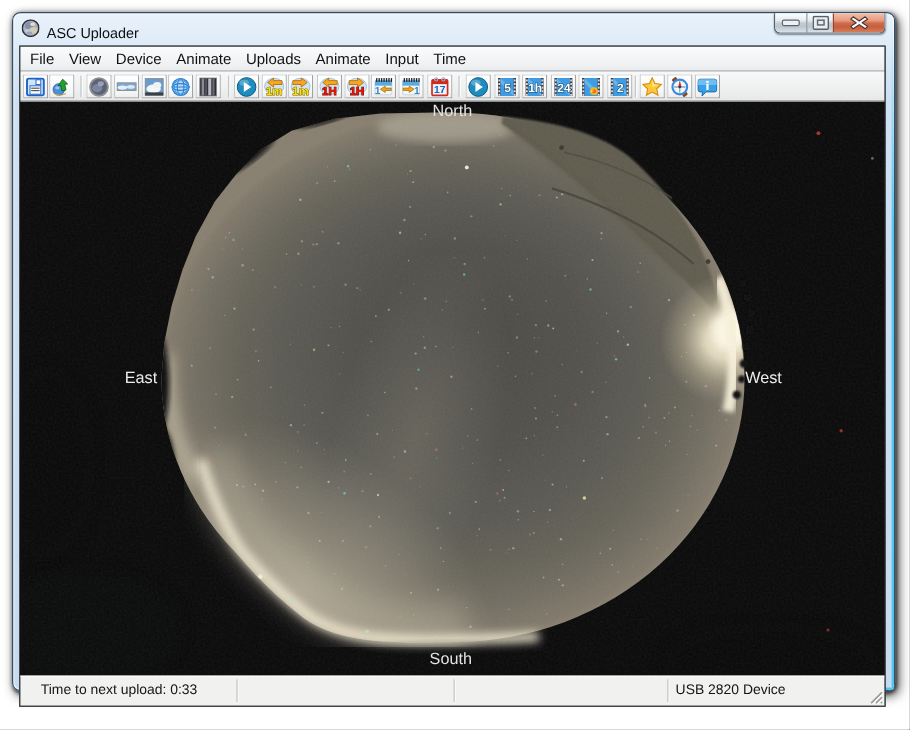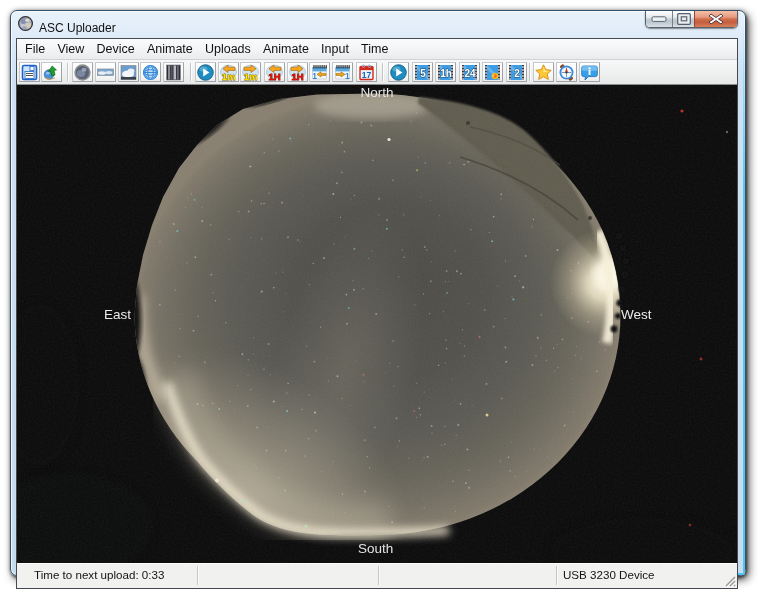--- a/index.html
+++ b/index.html
@@ -760,21 +760,21 @@
         <text x="87" y="234" fill="#ececec" font-size="13.5" font-family="Liberation Sans">East</text>
         <text x="604" y="234" fill="#ececec" font-size="13.5" font-family="Liberation Sans">West</text>
         <text x="341" y="468" fill="#e4e4e4" font-size="13.5" font-family="Liberation Sans">South</text>
       </svg>
     </div>
     <div id="status">
       <div class="sdiv" style="left:180px"></div>
       <div class="sdiv" style="left:361px"></div>
       <div class="sdiv" style="left:539px"></div>
       <div id="st1">Time to next upload: 0:33</div>
-      <div id="st4">USB 3230 Device</div>
+      <div id="st4">USB 2820 Device</div>
       <svg id="grip" width="13" height="13" viewBox="0 0 13 13">
         <g stroke="#9a9a9a" stroke-width="1.4">
           <line x1="12" y1="3" x2="3" y2="12"></line>
             <line x1="12" y1="7" x2="7" y2="12"></line>
             <line x1="12" y1="11" x2="11" y2="12"></line>
         </g>
         <g stroke="#fdfdfd" stroke-width="1">
           <line x1="13" y1="4" x2="4" y2="13"></line>
             <line x1="13" y1="8" x2="8" y2="13"></line>
         </g>

